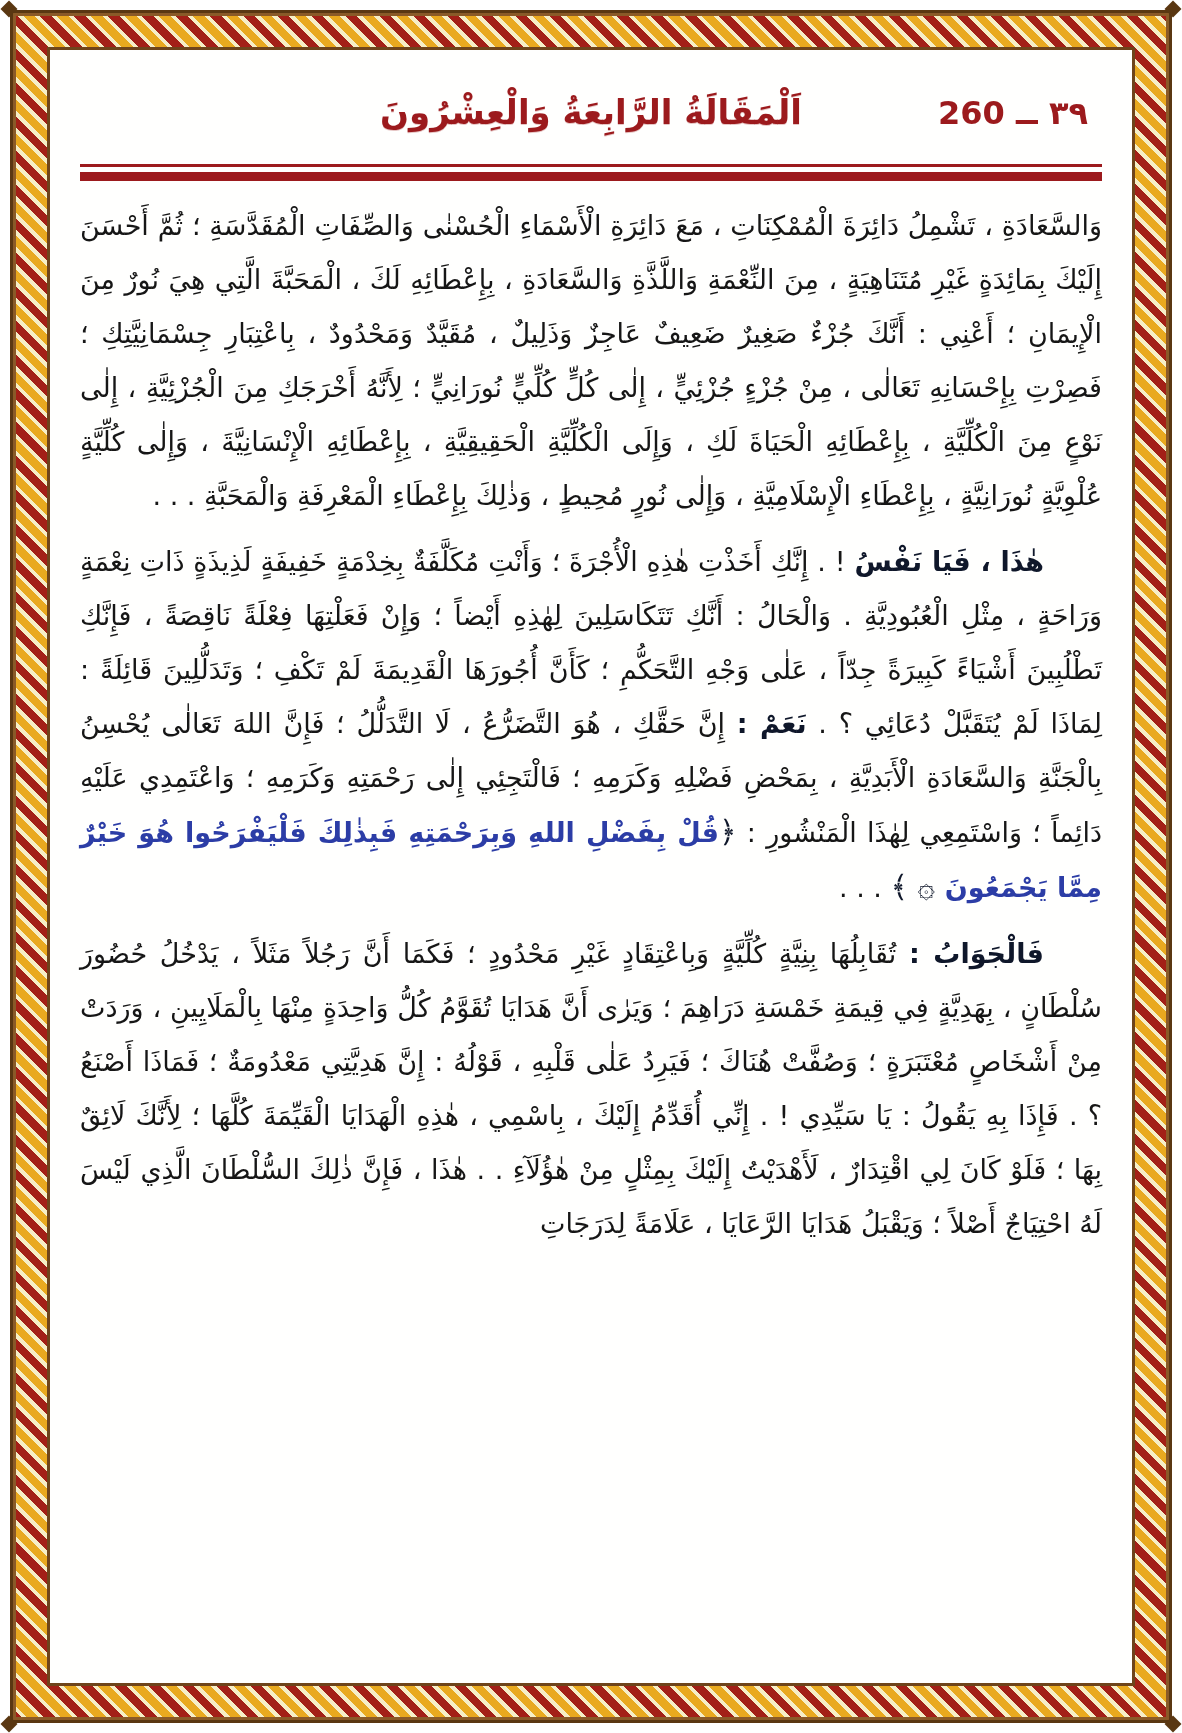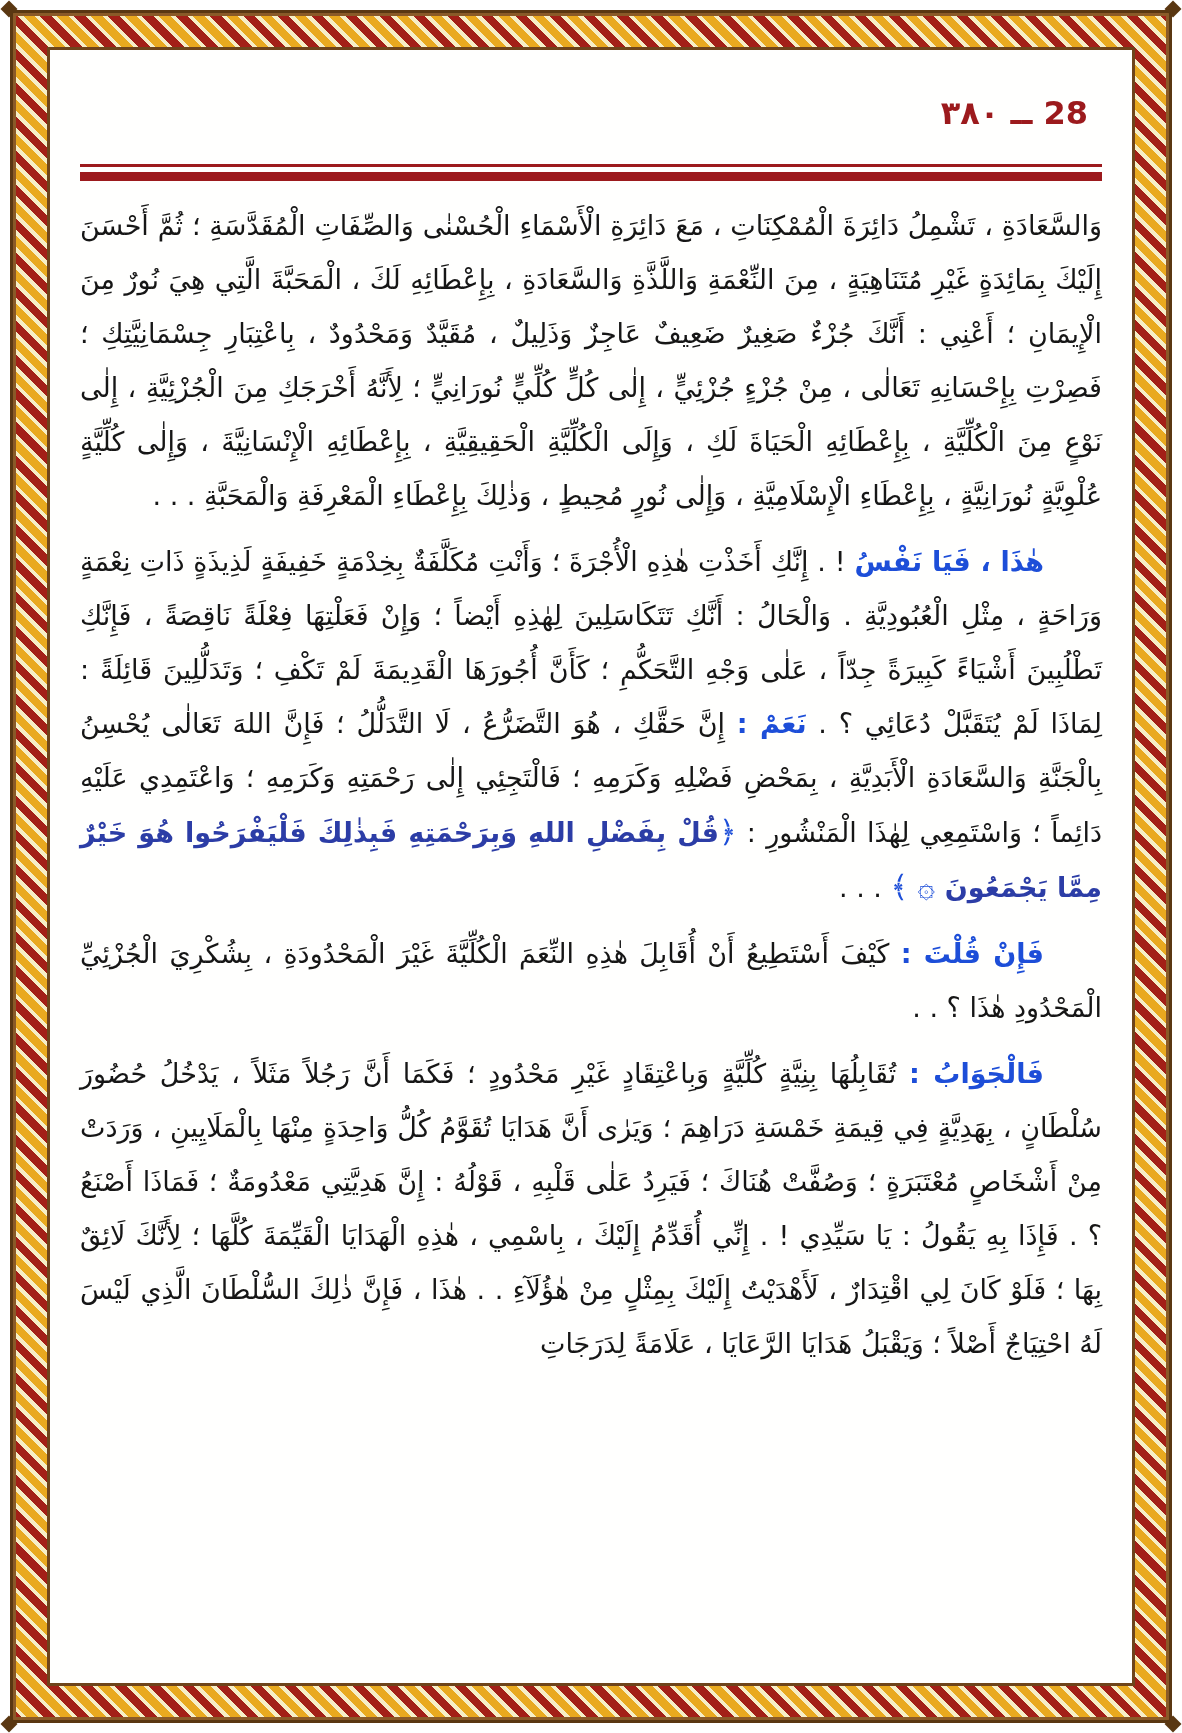--- a/index.html
+++ b/index.html
@@ -88,54 +88,54 @@
     .bodytext {
       margin-top: 18px;
       font-size: 27px;
       line-height: 54px;
       color: #161616;
       text-align: justify;
       text-justify: inter-word;
     }
     .para { margin: 0 0 12px 0; }
     .para.indent { text-indent: 58px; }
-    .red  { color: #1d4ed8; font-weight: bold; }
+    .red  { color: #0f172a; font-weight: bold; }
     .blue { color: #2c3da6; font-weight: bold; }
     .orn  { font-weight: normal; font-size: 30px; }
   </style>
 </head>
 <body>
 
 <div class="page">
 
   <div class="finial f-tl"></div>
   <div class="finial f-tr"></div>
   <div class="finial f-bl"></div>
   <div class="finial f-br"></div>
 
   <div class="band"></div>
 
   <div class="content">
     <div class="inner-pad">
 
       <div class="hdr">
-        <div class="page-num">28 ــ ٣٨٠</div>
+        <div class="page-num">٣٩ ــ 260</div>
+        <h1 class="title">اَلْمَقَالَةُ الرَّابِعَةُ وَالْعِشْرُونَ</h1>
       </div>
 
       <div class="rule">
         <div class="thin"></div>
         <div class="thick"></div>
       </div>
 
       <div class="bodytext">
 
         <p class="para"><span>وَالسَّعَادَةِ ، تَشْمِلُ دَائِرَةَ الْمُمْكِنَاتِ ، مَعَ دَائِرَةِ الْأَسْمَاءِ الْحُسْنٰى وَالصِّفَاتِ الْمُقَدَّسَةِ ؛ ثُمَّ أَحْسَنَ إِلَيْكَ بِمَائِدَةٍ غَيْرِ مُتَنَاهِيَةٍ ، مِنَ النِّعْمَةِ وَاللَّذَّةِ وَالسَّعَادَةِ ، بِإِعْطَائِهِ لَكَ ، الْمَحَبَّةَ الَّتِي هِيَ نُورٌ مِنَ الْإِيمَانِ ؛ أَعْنِي : أَنَّكَ جُزْءٌ صَغِيرٌ ضَعِيفٌ عَاجِزٌ وَذَلِيلٌ ، مُقَيَّدٌ وَمَحْدُودٌ ، بِاعْتِبَارِ جِسْمَانِيَّتِكِ ؛ فَصِرْتِ بِإِحْسَانِهِ تَعَالٰى ، مِنْ جُزْءٍ جُزْئِيٍّ ، إِلٰى كُلٍّ كُلِّيٍّ نُورَانِيٍّ ؛ لِأَنَّهُ أَخْرَجَكِ مِنَ الْجُزْئِيَّةِ ، إِلٰى نَوْعٍ مِنَ الْكُلِّيَّةِ ، بِإِعْطَائِهِ الْحَيَاةَ لَكِ ، وَإِلَى الْكُلِّيَّةِ الْحَقِيقِيَّةِ ، بِإِعْطَائِهِ الْإِنْسَانِيَّةَ ، وَإِلٰى كُلِّيَّةٍ عُلْوِيَّةٍ نُورَانِيَّةٍ ، بِإِعْطَاءِ الْإِسْلَامِيَّةِ ، وَإِلٰى نُورٍ مُحِيطٍ ، وَذٰلِكَ بِإِعْطَاءِ الْمَعْرِفَةِ وَالْمَحَبَّةِ . . .</span></p>
 
         <p class="para indent"><span class="red">هٰذَا ، فَيَا نَفْسُ</span><span> ! . إِنَّكِ أَخَذْتِ هٰذِهِ الْأُجْرَةَ ؛ وَأَنْتِ مُكَلَّفَةٌ بِخِدْمَةٍ خَفِيفَةٍ لَذِيذَةٍ ذَاتِ نِعْمَةٍ وَرَاحَةٍ ، مِثْلِ الْعُبُودِيَّةِ . وَالْحَالُ : أَنَّكِ تَتَكَاسَلِينَ لِهٰذِهِ أَيْضاً ؛ وَإِنْ فَعَلْتِهَا فِعْلَةً نَاقِصَةً ، فَإِنَّكِ تَطْلُبِينَ أَشْيَاءً كَبِيرَةً جِدّاً ، عَلٰى وَجْهِ التَّحَكُّمِ ؛ كَأَنَّ أُجُورَهَا الْقَدِيمَةَ لَمْ تَكْفِ ؛ وَتَدَلُّلِينَ قَائِلَةً : لِمَاذَا لَمْ يُتَقَبَّلْ دُعَائِي ؟ . </span><span class="red">نَعَمْ :</span><span> إِنَّ حَقَّكِ ، هُوَ التَّضَرُّعُ ، لَا التَّدَلُّلُ ؛ فَإِنَّ اللهَ تَعَالٰى يُحْسِنُ بِالْجَنَّةِ وَالسَّعَادَةِ الْأَبَدِيَّةِ ، بِمَحْضِ فَضْلِهِ وَكَرَمِهِ ؛ فَالْتَجِئِي إِلٰى رَحْمَتِهِ وَكَرَمِهِ ؛ وَاعْتَمِدِي عَلَيْهِ دَائِماً ؛ وَاسْتَمِعِي لِهٰذَا الْمَنْشُورِ : </span><span class="red orn">﴿</span><span class="blue">قُلْ بِفَضْلِ اللهِ وَبِرَحْمَتِهِ فَبِذٰلِكَ فَلْيَفْرَحُوا هُوَ خَيْرٌ مِمَّا يَجْمَعُونَ</span><span class="red orn"> ۞ ﴾</span><span> . . .</span></p>
 
-        <p class="para indent"><span class="red">فَإِنْ قُلْتَ :</span><span> كَيْفَ أَسْتَطِيعُ أَنْ أُقَابِلَ هٰذِهِ النِّعَمَ الْكُلِّيَّةَ غَيْرَ الْمَحْدُودَةِ ، بِشُكْرِيَ الْجُزْئِيِّ الْمَحْدُودِ هٰذَا ؟ . .</span></p>
 
         <p class="para indent"><span class="red">فَالْجَوَابُ :</span><span> تُقَابِلُهَا بِنِيَّةٍ كُلِّيَّةٍ وَبِاعْتِقَادٍ غَيْرِ مَحْدُودٍ ؛ فَكَمَا أَنَّ رَجُلاً مَثَلاً ، يَدْخُلُ حُضُورَ سُلْطَانٍ ، بِهَدِيَّةٍ فِي قِيمَةِ خَمْسَةِ دَرَاهِمَ ؛ وَيَرٰى أَنَّ هَدَايَا تُقَوَّمُ كُلُّ وَاحِدَةٍ مِنْهَا بِالْمَلَايِينِ ، وَرَدَتْ مِنْ أَشْخَاصٍ مُعْتَبَرَةٍ ؛ وَصُفَّتْ هُنَاكَ ؛ فَيَرِدُ عَلٰى قَلْبِهِ ، قَوْلُهُ : إِنَّ هَدِيَّتِي مَعْدُومَةٌ ؛ فَمَاذَا أَصْنَعُ ؟ . فَإِذَا بِهِ يَقُولُ : يَا سَيِّدِي ! . إِنِّي أُقَدِّمُ إِلَيْكَ ، بِاسْمِي ، هٰذِهِ الْهَدَايَا الْقَيِّمَةَ كُلَّهَا ؛ لِأَنَّكَ لَائِقٌ بِهَا ؛ فَلَوْ كَانَ لِي اقْتِدَارٌ ، لَأَهْدَيْتُ إِلَيْكَ بِمِثْلٍ مِنْ هٰؤُلَآءِ . . هٰذَا ، فَإِنَّ ذٰلِكَ السُّلْطَانَ الَّذِي لَيْسَ لَهُ احْتِيَاجٌ أَصْلاً ؛ وَيَقْبَلُ هَدَايَا الرَّعَايَا ، عَلَامَةً لِدَرَجَاتِ</span></p>
 
       </div>
     </div>
   </div>
 </div>
 
 </body></html>

